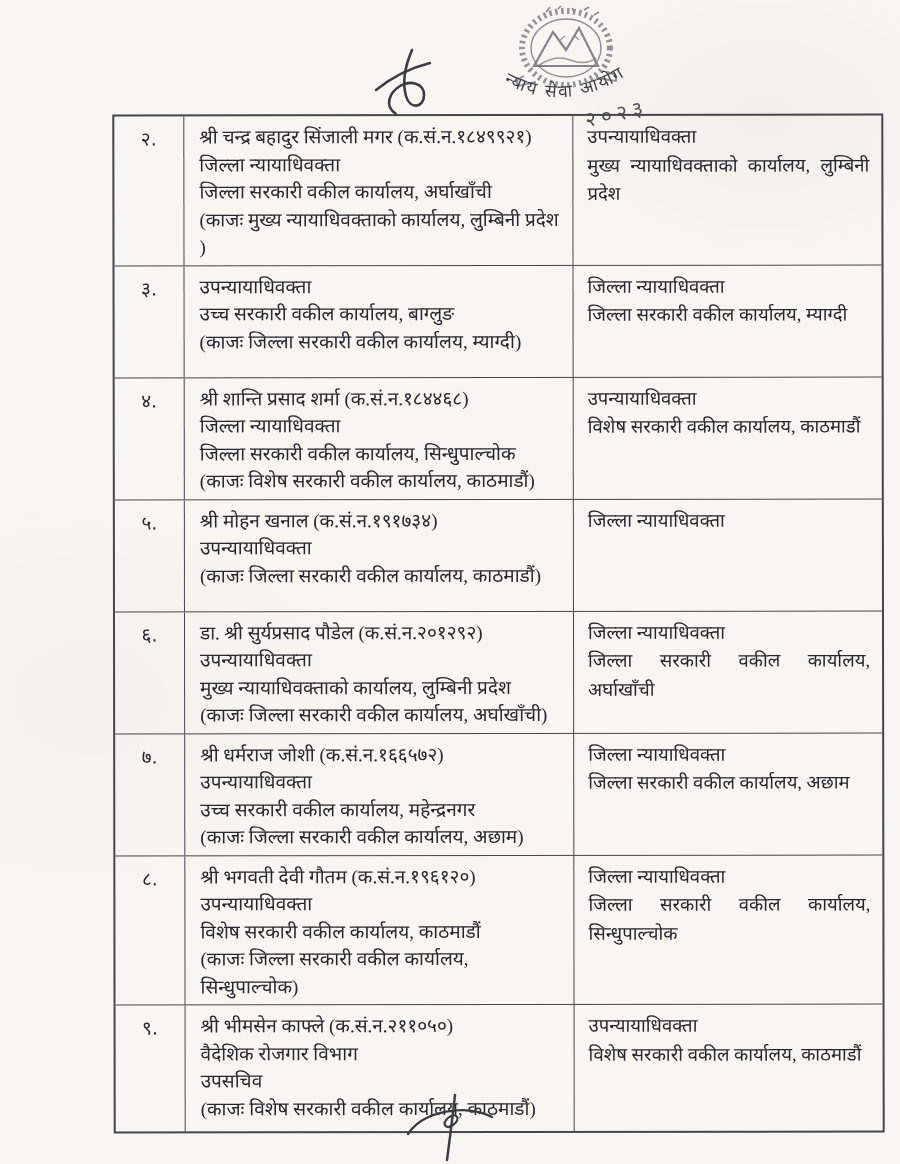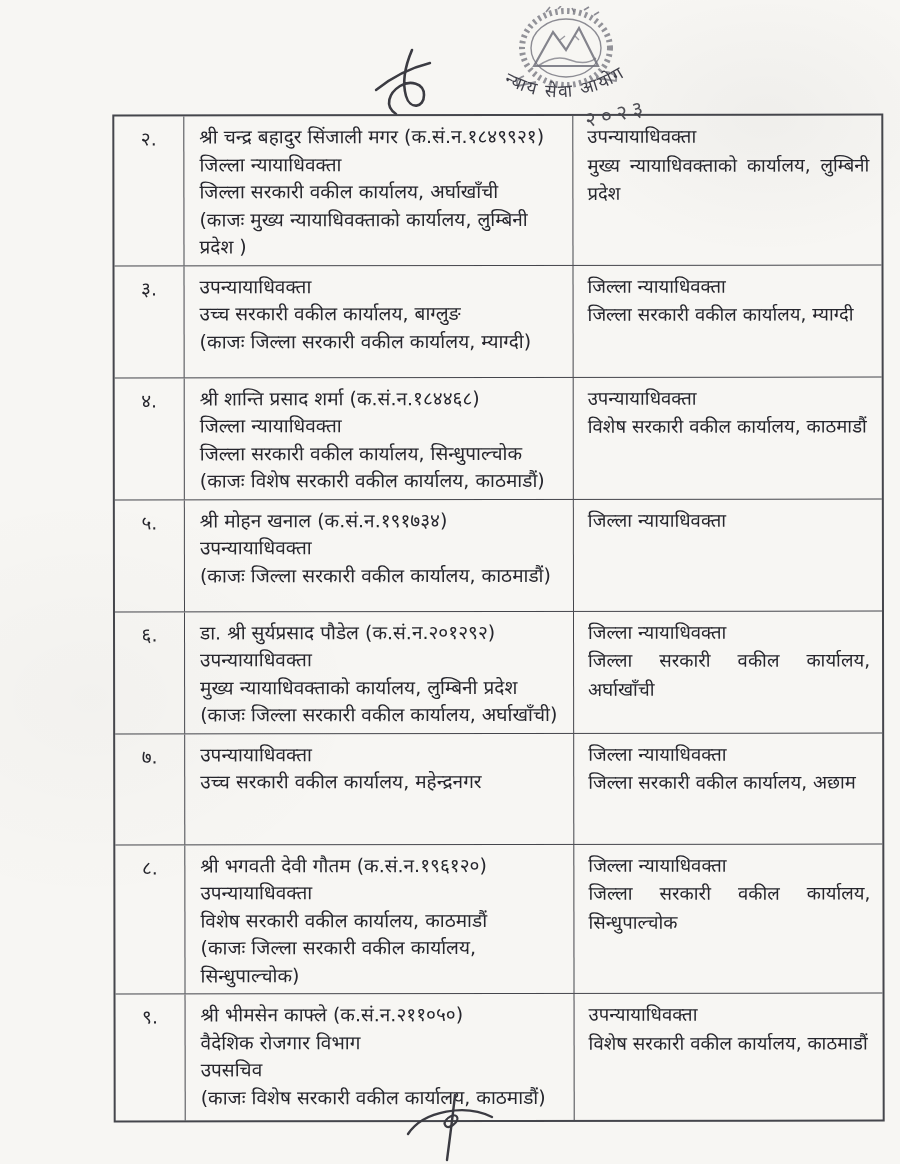--- a/index.html
+++ b/index.html
@@ -41,21 +41,21 @@
     text-align:center;padding-top:9px;font-size:19px;
   }
   .cell-details{
     border-right:1.6px solid #45464c;
     padding:7px 10px 4px 15px;font-size:19px;line-height:27.5px;
   }
   .cell-position{
     padding:7px 12px 4px 14px;font-size:18.5px;line-height:28.5px;
     text-align:justify;text-align-last:left;
   }
-  .line{margin:0;}
+  .line{margin:0;font-family:Liberation Serif, serif;}
   .seal-ink{stroke:#70707a;fill:none;}
   .sig-ink{stroke:#3b3b42;fill:none;stroke-linecap:round;}
 </style>
 </head>
 <body>
 
 <svg class="seal" viewBox="0 0 170 108">
   <defs>
     <path id="cap-arc" d="M 18 74 Q 85 112 152 66"></path>
   </defs>
@@ -147,22 +147,24 @@
       </div>
     <div class="cell-position">
         <div class="line">जिल्ला न्यायाधिवक्ता</div>
         <div class="line">जिल्ला सरकारी वकील कार्यालय, अर्घाखाँची</div>
       </div>
   </div>
 
   <div class="trow">
     <div class="cell-sn">७.</div>
     <div class="cell-details">
+        <div class="line">श्री धर्मराज जोशी (क.सं.न.१६६५७२)</div>
         <div class="line">उपन्यायाधिवक्ता</div>
         <div class="line">उच्च सरकारी वकील कार्यालय, महेन्द्रनगर</div>
+        <div class="line">(काजः जिल्ला सरकारी वकील कार्यालय, अछाम)</div>
       </div>
     <div class="cell-position">
         <div class="line">जिल्ला न्यायाधिवक्ता</div>
         <div class="line">जिल्ला सरकारी वकील कार्यालय, अछाम</div>
       </div>
   </div>
 
   <div class="trow">
     <div class="cell-sn">८.</div>
     <div class="cell-details">

